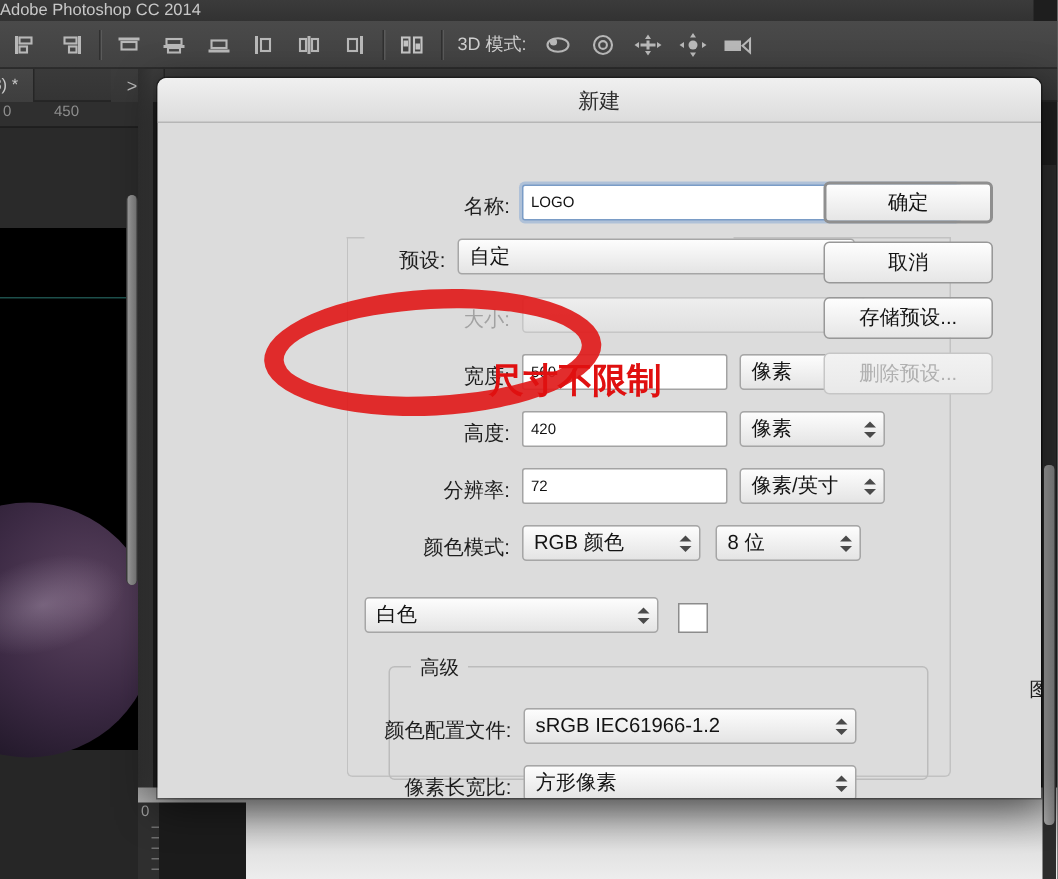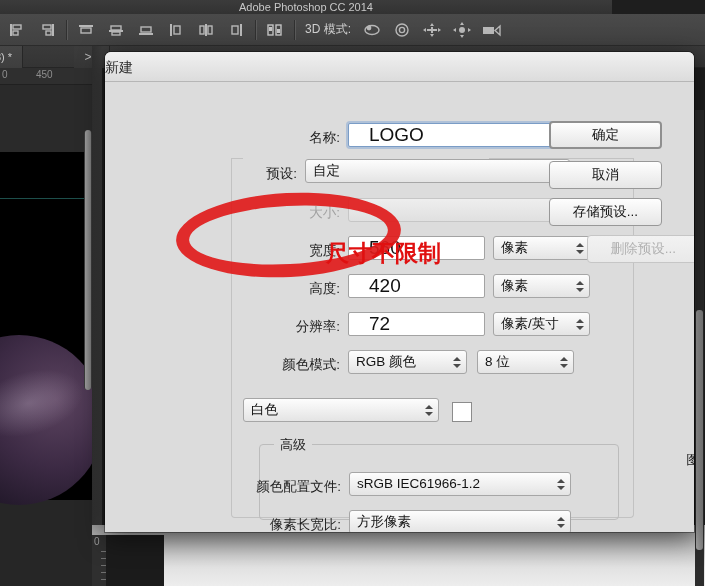--- a/index.html
+++ b/index.html
@@ -8,23 +8,23 @@
     font-family: "Liberation Sans", "DejaVu Sans", sans-serif;
     background:#1c1c1c;
     position:relative;
     -webkit-font-smoothing: antialiased;
   }
 
   
   #ps-app { position:absolute; inset:0; background:#1e1e1e; }
 
   .ps-titlebar {
-    position:absolute; left:0; top:0; width:612px; height:14px;
+    position:absolute; left:0; top:0; width:689px; height:14px;
     background:linear-gradient(#3b3b3b,#323232);
-    color:#c8c8c8; font-size:11px; text-align:center; line-height:14px;
+    color:#c8c8c8; font-size:11px; text-align:left; line-height:14px;
     overflow:hidden;
   }
   .ps-optionsbar {
     position:absolute; left:0; top:14px; width:705px; height:32px;
     background:linear-gradient(#4a4a4a,#414141);
     border-bottom:1px solid #2b2b2b;
     display:flex; align-items:center; gap:0px; padding-left:2px;
     color:#bdbdbd;
   }
   .tb-icon {
@@ -112,37 +112,37 @@
 
   
   #dlg {
     position:absolute; left:105px; top:52px; width:589px; height:480px;
     background:#dcdcdc;
     border-radius:6px 6px 0 0;
     box-shadow:0 6px 26px rgba(0,0,0,.55), 0 0 0 1px rgba(0,0,0,.35);
     overflow:hidden;
   }
   .dlg-title {
-    height:30px; line-height:30px; 
+    height:30px; line-height:30px; text-align:center;
     font-size:14px; color:#2b2b2b;
     background:linear-gradient(#f0f0f0,#dcdcdc);
     border-bottom:1px solid #b6b6b6;
   }
   .dlg-body { position:relative; height:450px; }
 
   
   .row { position:absolute; display:flex; align-items:flex-end; }
   .lbl {
     font-size:13.5px; color:#1d1d1d; text-align:right; white-space:nowrap;
   }
   .lbl.dim { color:#a2a2a2; }
 
   .txt {
     background:#fff; border:1px solid #a3a3a3; border-radius:2px;
-    height:24px; font-size:19px; color:#111; padding:0 20px; line-height:22px;
+    height:24px; font-size:10px; color:#111; padding:0 5px; line-height:22px;
     font-family:"Liberation Sans",sans-serif;
   }
   .txt.focus { border:1px solid #7a9cc6; box-shadow:0 0 0 2px rgba(120,160,210,.45); }
 
   .sel {
     position:relative; height:24px; border:1px solid #a6a6a6; border-radius:3px;
     background:linear-gradient(#fdfdfd,#e4e4e4);
     font-size:13.5px; color:#131313; line-height:22px; padding:0 22px 0 7px;
     white-space:nowrap; overflow:hidden;
   }
@@ -179,21 +179,21 @@
 
   
   .btn {
     width:113px; height:28px; border-radius:4px;
     border:1px solid #989898;
     background:linear-gradient(#fefefe,#e6e6e6);
     font-size:13.5px; color:#141414; text-align:center; line-height:26px;
     font-family:"Liberation Sans",sans-serif;
   }
   .btn.default { border:2px solid #8f8f8f; line-height:24px; }
-  .btn.disabled { color:#b0b0b0; border-color:#c6c6c6; background:linear-gradient(#f2f2f2,#e9e9e9);margin-left:38px; }
+  .btn.disabled { color:#b0b0b0; border-color:#c6c6c6; background:linear-gradient(#f2f2f2,#e9e9e9); }
 
   .swatch {
     width:20px; height:20px; background:#fff;
     border:1px solid #8c8c8c; box-shadow:0 0 0 1px #fff inset;
   }
 
   .imgsize {
     position:absolute; left:539px; top:366px; width:140px;
     text-align:center; font-size:13px; color:#1d1d1d; line-height:24px;
   }

